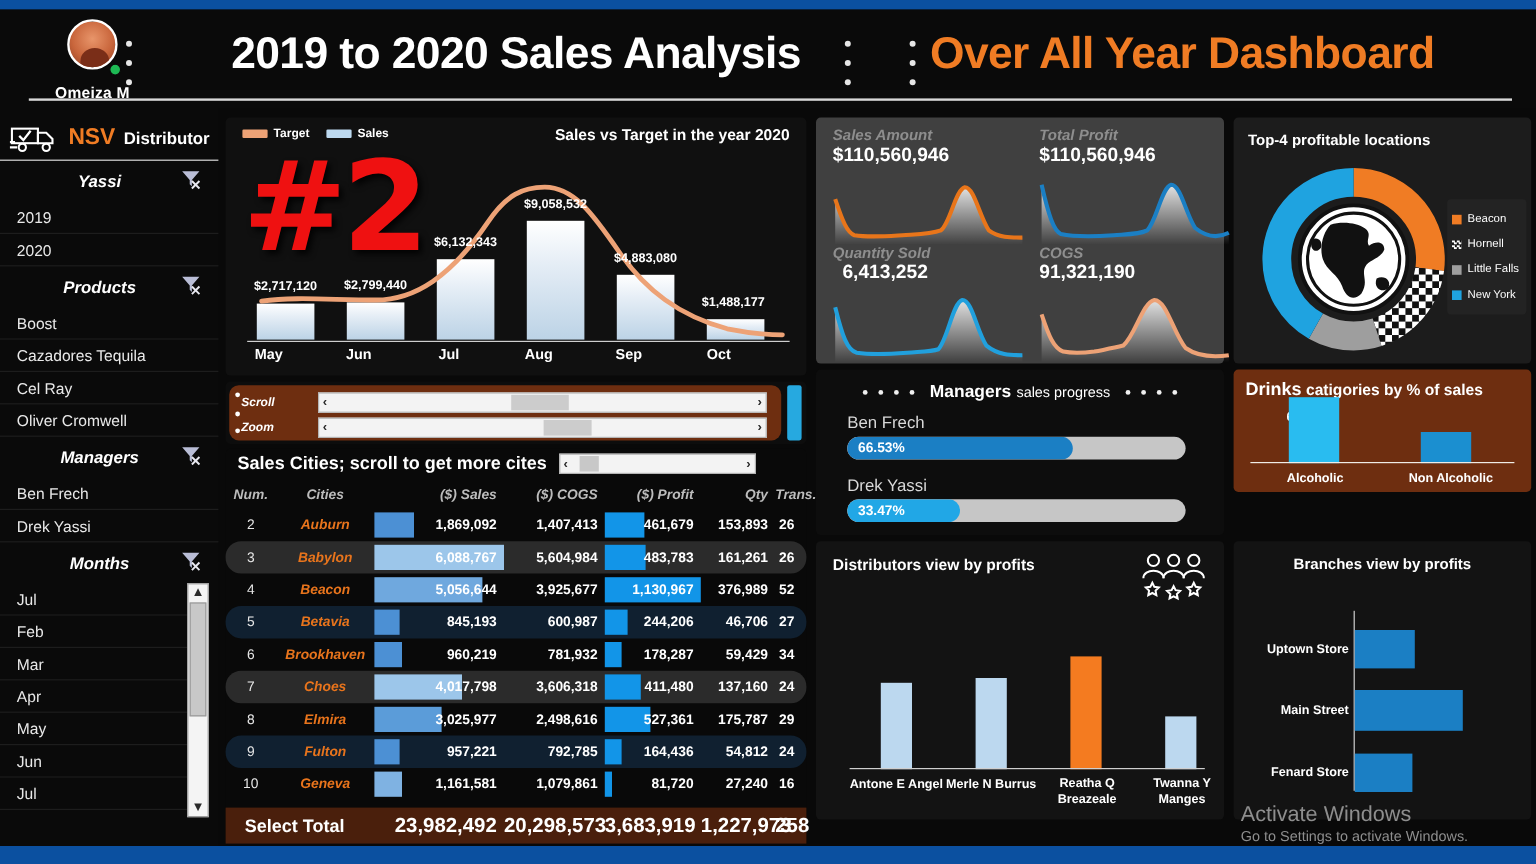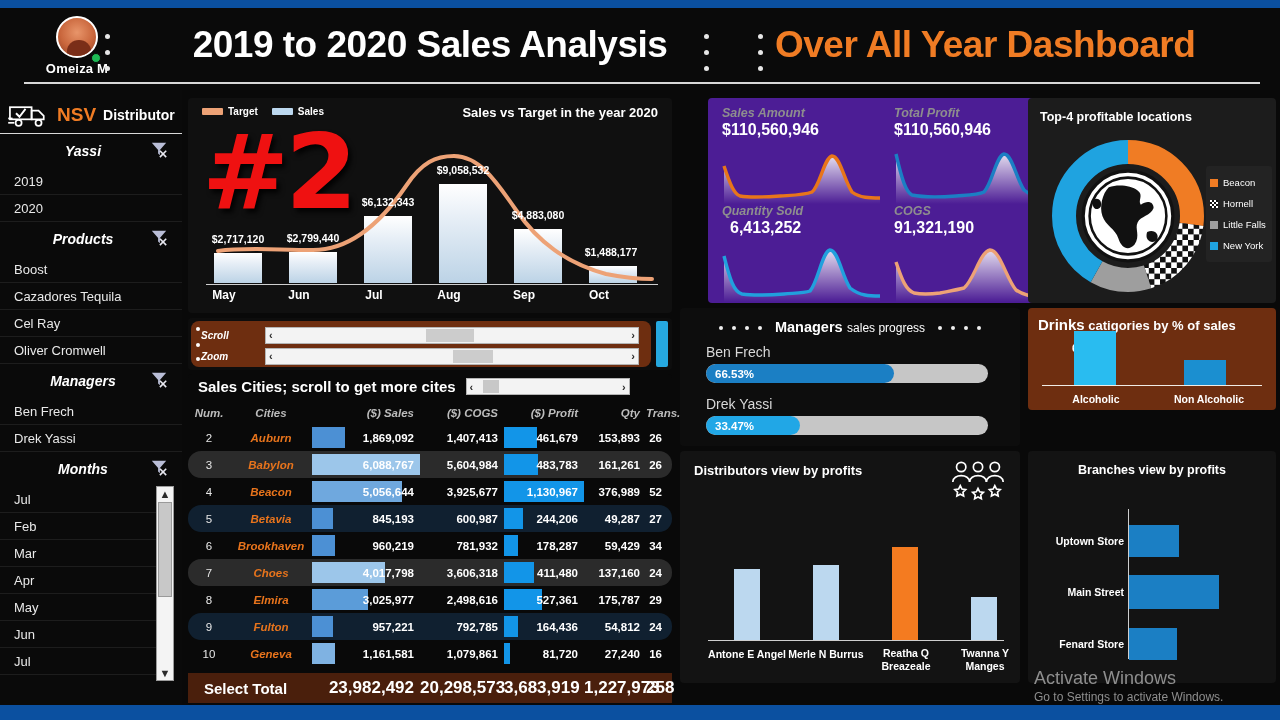--- a/index.html
+++ b/index.html
@@ -42,21 +42,21 @@
   }
   .avatar::after {
     content:""; position:absolute; left:9px; top:22px; width:24px; height:22px;
     border-radius: 50% 50% 40% 40%; background: #7a2e18;
   }
   .avatar-status {
     position: absolute; right: 31px; bottom: 17px; width: 10px; height: 10px;
     border-radius: 50%; background: #1db954; border: 1.5px solid #0a0a0a;
   }
   .avatar-name {
-    color: #ffffff; font-size: 13px; font-weight: bold; margin-top: 3px;
+    color: #ffffff; font-size: 13px; font-weight: bold; margin-top: 12px;
     letter-spacing: .2px;
   }
   .dots-v { position:absolute; width: 6px; }
   .dots-v i {
     display:block; width:5px; height:5px; border-radius:50%; background:#e6e6e6;
     margin-bottom: 11px;
   }
   .hdr-title {
     position: absolute; left: 165px; top: 16px; width: 530px;
     color: #ffffff; font-size: 37px; font-weight: bold; text-align: center;
@@ -141,21 +141,21 @@
   }
   .svt-axis {
     position:absolute; left: 18px; top: 186px; width: 452px; height: 1px; background:#cfcfcf;
   }
   .xtick {
     position:absolute; top: 190px; width: 80px; text-align:center;
     color:#ffffff; font-size: 12px; font-weight: bold;
   }
 
   
-  #kpi { left: 708px; top: 90px; width: 340px; height: 205px; background:#4c1d95; }
+  #kpi { left: 680px; top: 90px; width: 340px; height: 205px; background:#404040; }
   .kpi-cell { position:absolute; width: 160px; height: 98px; }
   .kpi-title { color:#8e8e8e; font-size: 12.5px; font-weight: bold; font-style: italic; }
   .kpi-val { color:#ffffff; font-size: 16px; font-weight: bold; margin-top: 1px; }
   .spark { position:absolute; left: 0; bottom: 0; width: 160px; height: 56px; }
 
   
   #loc { left: 1028px; top: 90px; width: 248px; height: 205px; background:#1c1c1c; }
   .loc-title { position:absolute; left: 12px; top: 12px; color:#ffffff; font-size: 12.5px; font-weight: bold; }
   .loc-legend {
     position:absolute; right: 4px; top: 68px; width: 66px;
@@ -638,21 +638,21 @@
         <div class="td city">Betavia</div>
         <div class="cellwrap">
           <div class="cellbar" style="width:19%; background:#4c90d4;"></div>
           <div class="td white">845,193</div>
         </div>
         <div class="td white">600,987</div>
         <div class="cellwrap">
           <div class="cellbar" style="width:24%; background:#1295e8;"></div>
           <div class="td white">244,206</div>
         </div>
-        <div class="td white">49,287</div>
+        <div class="td white">46,706</div>
         <div class="td"><span class="dot" style="background:#e8563f"></span></div>
         <div class="td white" style="position:absolute; right:4px;">27</div>
       </div>
 
       <div class="tr">
         <div class="td num">6</div>
         <div class="td city">Brookhaven</div>
         <div class="cellwrap">
           <div class="cellbar" style="width:21%; background:#4c90d4;"></div>
           <div class="td white">960,219</div>

